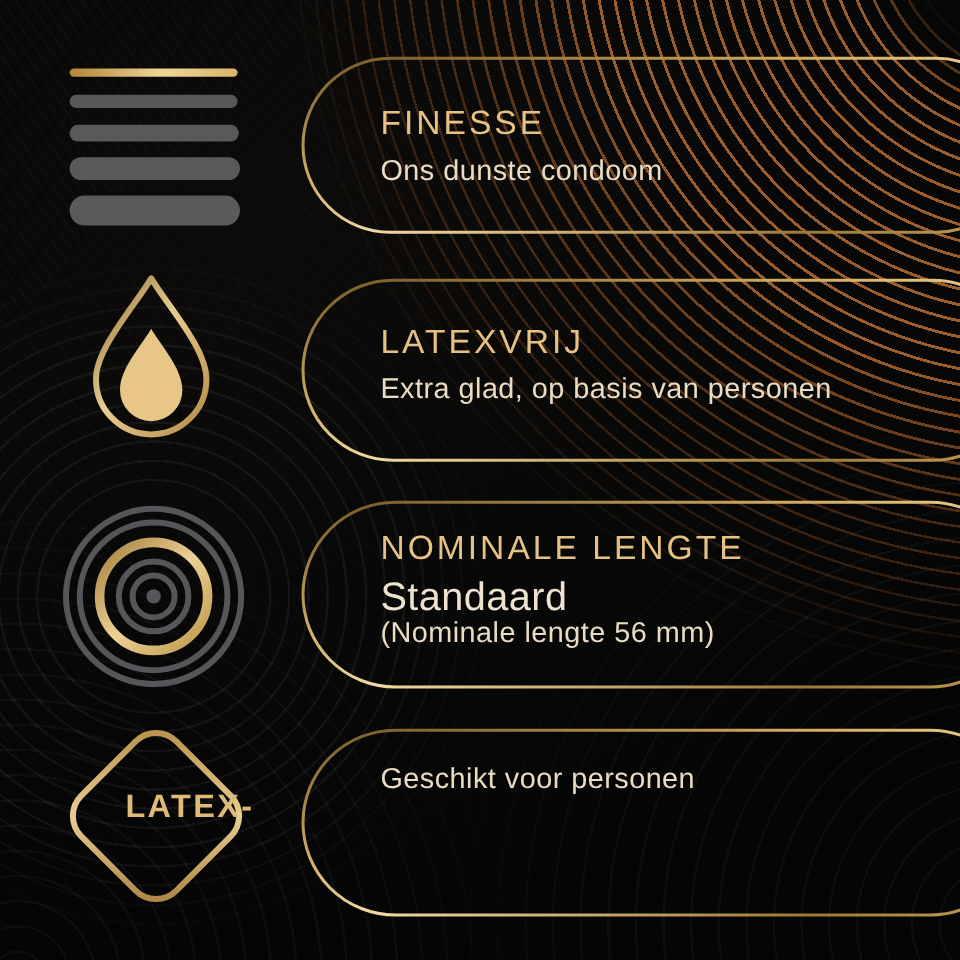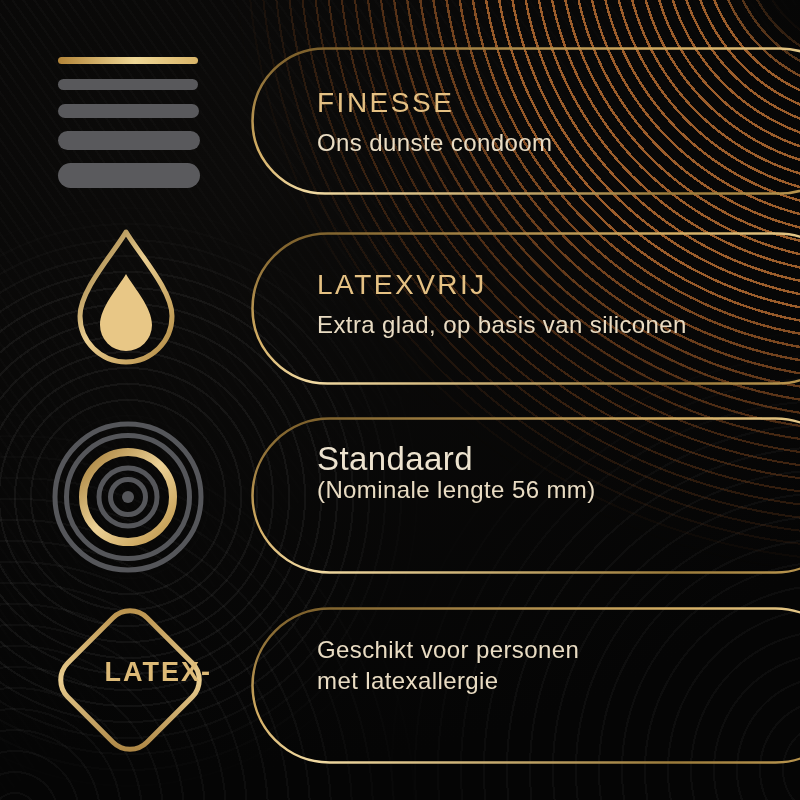--- a/index.html
+++ b/index.html
@@ -145,26 +145,26 @@
     <div>LATEX-</div>
   </div>
 
   <div class="card-text" style="top:88px">
     <h2 class="card-title">FINESSE</h2>
     <p class="card-sub">Ons dunste condoom</p>
   </div>
 
   <div class="card-text" style="top:270px">
     <h2 class="card-title">LATEXVRIJ</h2>
-    <p class="card-sub">Extra glad, op basis van siliconen</p>
+    <p class="card-sub">Extra glad, op basis van personen</p>
   </div>
 
   <div class="card-text" style="top:442px">
+    <h2 class="card-title" style="margin-bottom:8px">NOMINALE LENGTE</h2>
     <p class="card-sub sub-large">Standaard</p>
     <p class="card-sub">(Nominale lengte 56 mm)</p>
   </div>
 
   <div class="card-text" style="top:634px">
     <p class="card-sub tight">Geschikt voor personen</p>
-    <p class="card-sub tight">met latexallergie</p>
   </div>
 
 </div>
 
 </body></html>

